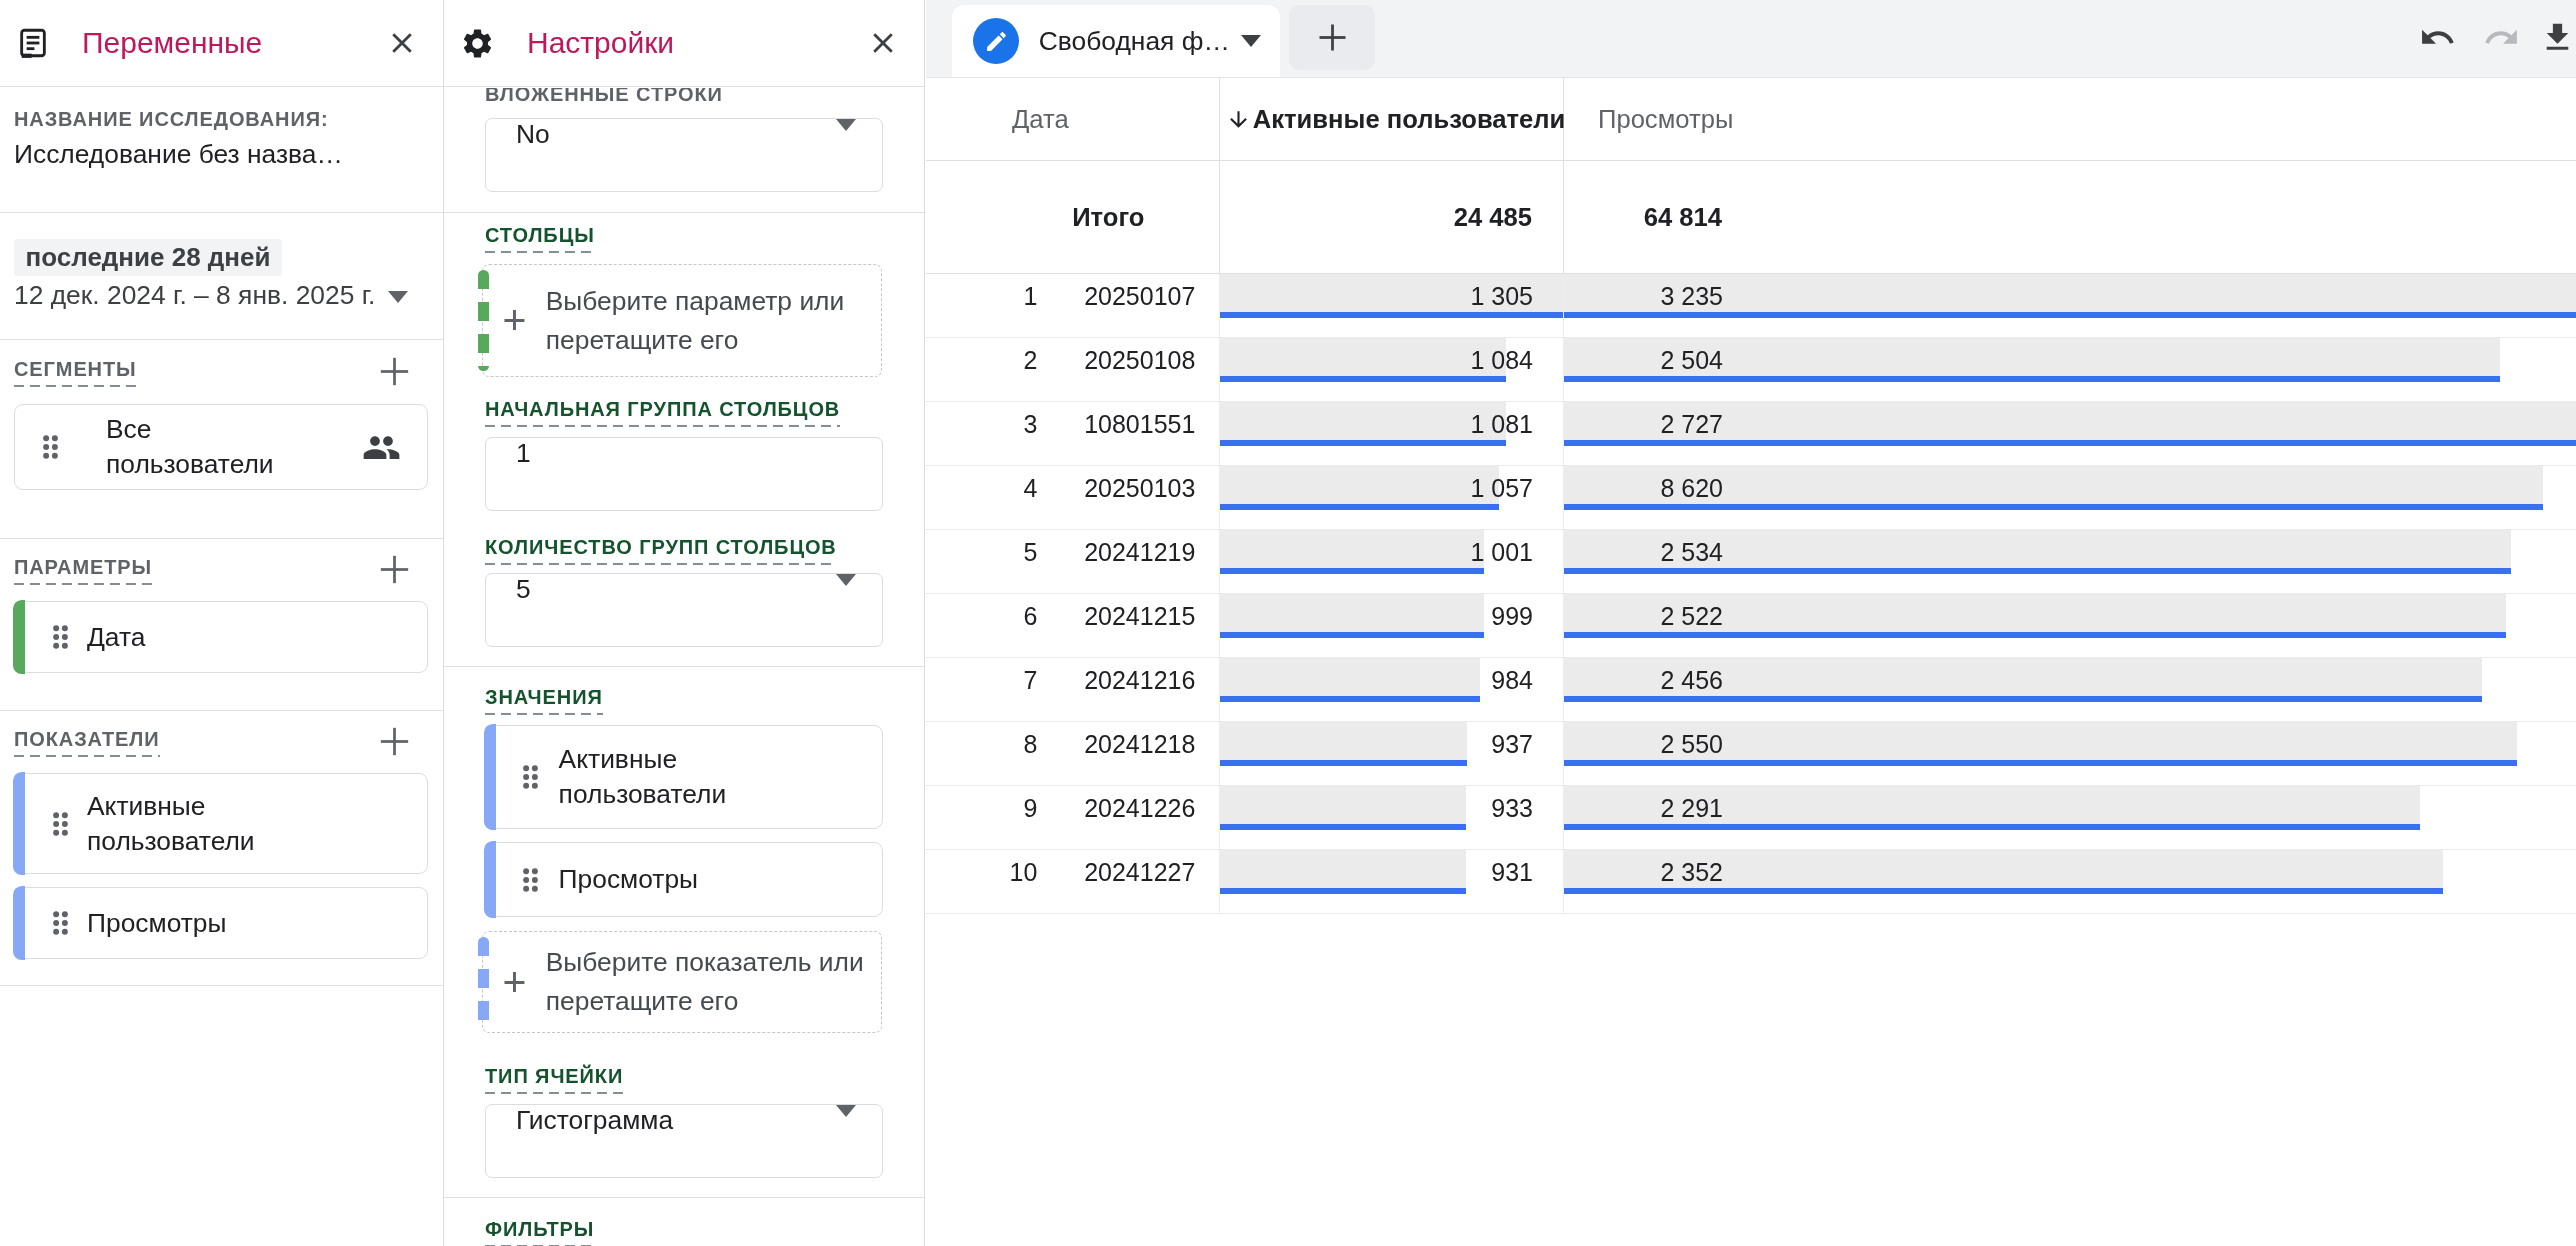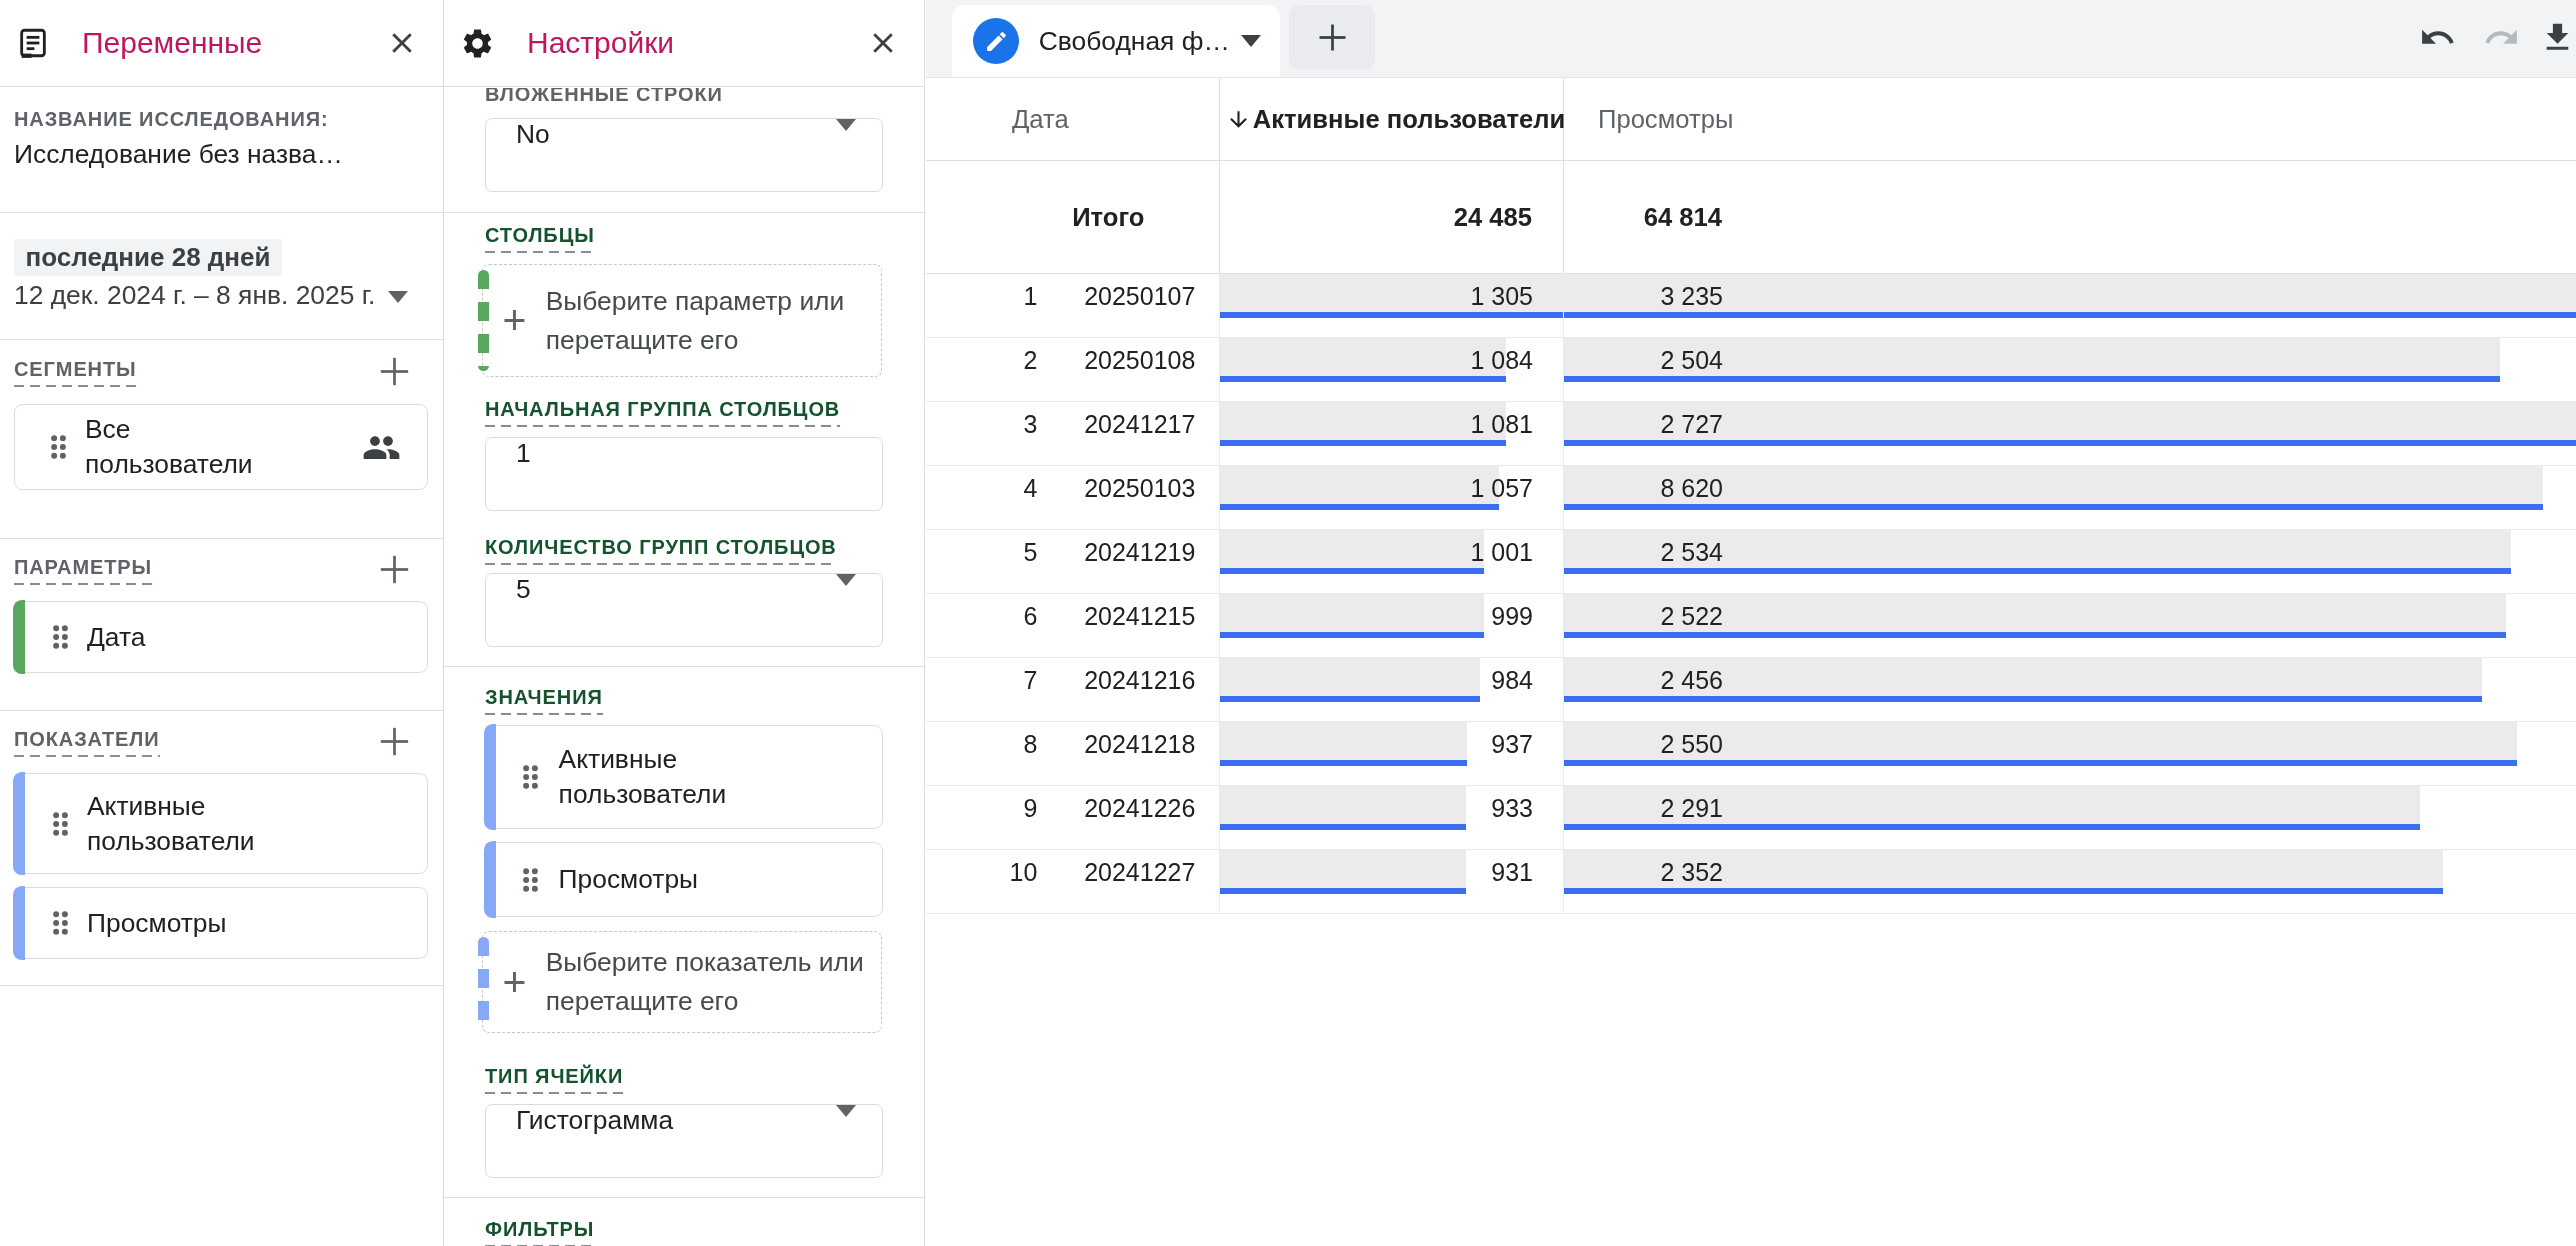--- a/index.html
+++ b/index.html
@@ -147,21 +147,21 @@
 
   <div class="sec-label" style="top:358px; left:14px;">
     <span class="dashed-u">СЕГМЕНТЫ</span>
   </div>
   <div class="plus-ic" style="left:374px; top:351px;">
     <svg viewBox="0 0 24 24" stroke="currentColor" stroke-width="1.6" fill="none">
         <line x1="12" y1="4" x2="12" y2="20"></line>
         <line x1="4" y1="12" x2="20" y2="12"></line>
       </svg>
   </div>
-  <div class="chip" style="left:14px; top:404px; width:414px; height:86px; padding-left:33px;">
+  <div class="chip" style="left:14px; top:404px; width:414px; height:86px; padding-left:25px;gap:29px;">
     <span class="dots">
       <svg width="21" height="30" viewBox="0 0 24 34" fill="#5f6368">
         <circle cx="7" cy="7" r="3.4"></circle>
           <circle cx="17" cy="7" r="3.4"></circle>
         <circle cx="7" cy="17" r="3.4"></circle>
           <circle cx="17" cy="17" r="3.4"></circle>
         <circle cx="7" cy="27" r="3.4"></circle>
           <circle cx="17" cy="27" r="3.4"></circle>
       </svg>
     </span>
@@ -426,21 +426,21 @@
     </div>
     <div class="c3">
       <div class="hbar" style="width: 936px;"></div>
       <span class="val">2 504</span>
     </div>
   </div>
 
   <div class="trow">
     <div class="c1">
       <span class="rank">3</span>
-      <span class="date">20241217</span>
+      <span class="date">10801551</span>
     </div>
     <div class="c2">
       <div class="hbar" style="width: 286px;"></div>
       <span class="val">1 081</span>
     </div>
     <div class="c3">
       <div class="hbar" style="width: 1019px;"></div>
       <span class="val">2 727</span>
     </div>
   </div>

